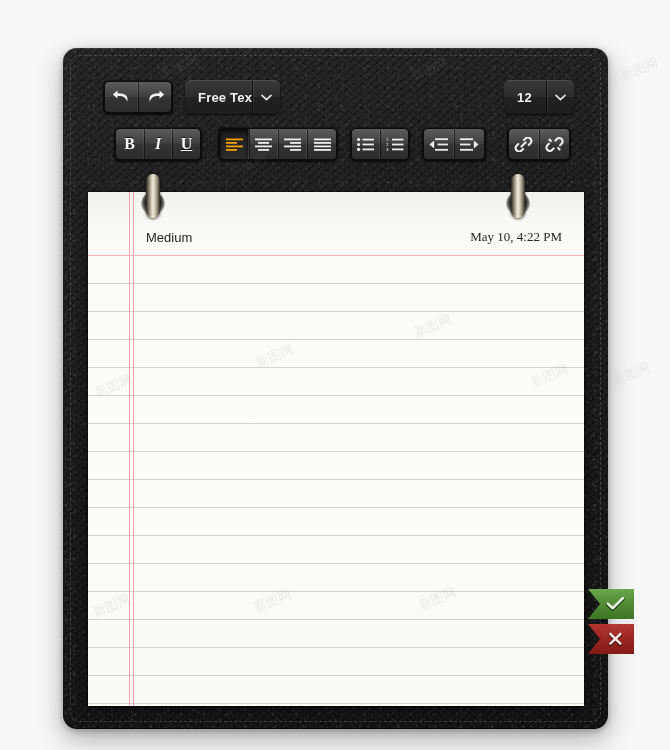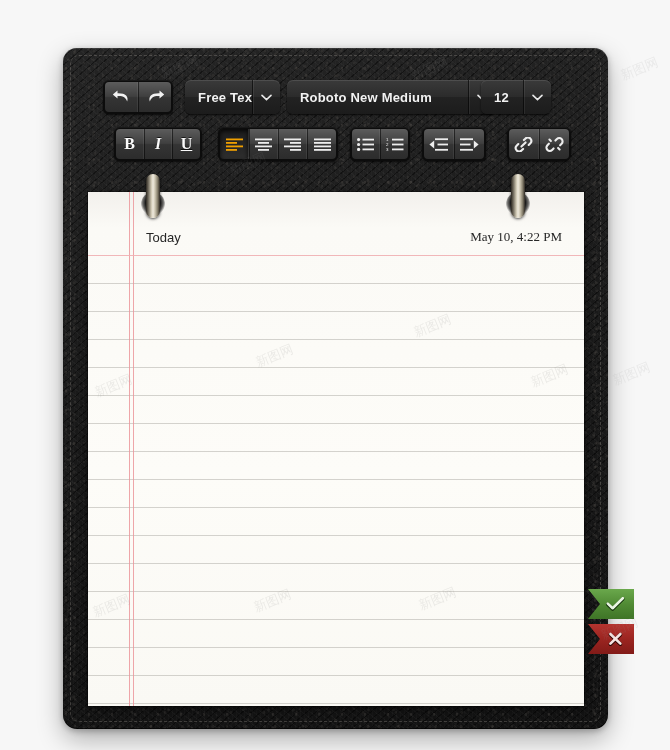--- a/index.html
+++ b/index.html
@@ -234,30 +234,22 @@
 
     <div class="dropdown" style="left:122px; width:95px;">
       <div class="dd-label">Free Text</div>
       <div class="dd-arrow">
         <svg width="11" height="7" viewBox="0 0 11 7">
           <path d="M1 1.3 L5.5 5.6 L10 1.3" stroke="#e8e8e8" stroke-width="1.6" fill="none" stroke-linecap="round"></path>
         </svg>
       </div>
     </div>
 
-    <div class="dropdown" style="left:224px; width:209px;">
-      <div class="dd-label">Roboto New Medium</div>
-      <div class="dd-arrow">
-        <svg width="11" height="7" viewBox="0 0 11 7">
-          <path d="M1 1.3 L5.5 5.6 L10 1.3" stroke="#e8e8e8" stroke-width="1.6" fill="none" stroke-linecap="round"></path>
-        </svg>
-      </div>
-    </div>
-
-    <div class="dropdown" style="left:418px; width:70px;">
+
+    <div class="dropdown" style="left:441px; width:70px;">
       <div class="dd-label">12</div>
       <div class="dd-arrow">
         <svg width="11" height="7" viewBox="0 0 11 7">
           <path d="M1 1.3 L5.5 5.6 L10 1.3" stroke="#e8e8e8" stroke-width="1.6" fill="none" stroke-linecap="round"></path>
         </svg>
       </div>
     </div>
   </div>
 
   <div class="toolbar-row" id="toolbar-row-2">
@@ -418,21 +410,21 @@
     <div class="ring-shadow"></div>
     <div class="ring-body"></div>
   </div>
 
   <div id="paper">
     <div id="paper-rules"></div>
     <div id="paper-margin"></div>
     <div id="paper-header-rule"></div>
 
     <div id="paper-header">
-      <span id="note-title">Today</span>
+      <span id="note-title">Medium</span>
       <span id="note-date">May 10, 4:22 PM</span>
     </div>
 
     <div id="note-body" style="position:absolute; left:58px; right:14px; top:95px; bottom:6px; font-size:13px; line-height:28px; color:#222;"></div>
 
     <span class="wm" style="left:6px; top:185px;">新图网</span>
     <span class="wm" style="left:167px; top:155px;">新图网</span>
     <span class="wm" style="left:325px; top:125px;">新图网</span>
     <span class="wm" style="left:442px; top:175px;">新图网</span>
     <span class="wm" style="left:4px; top:405px;">新图网</span>

